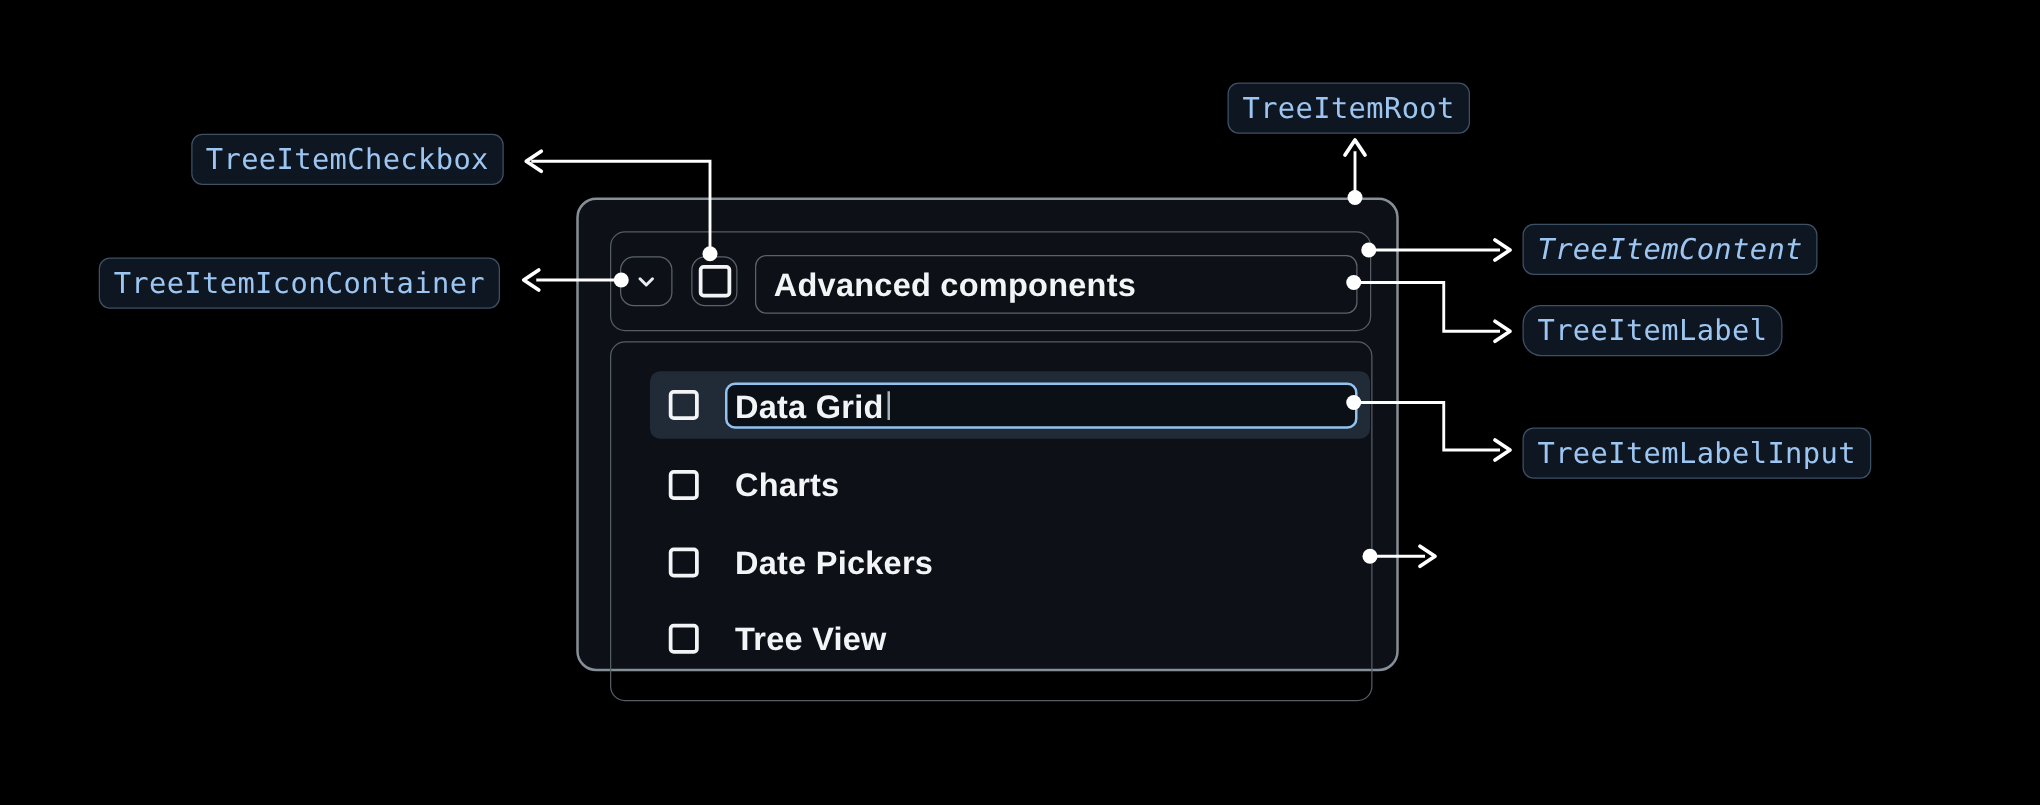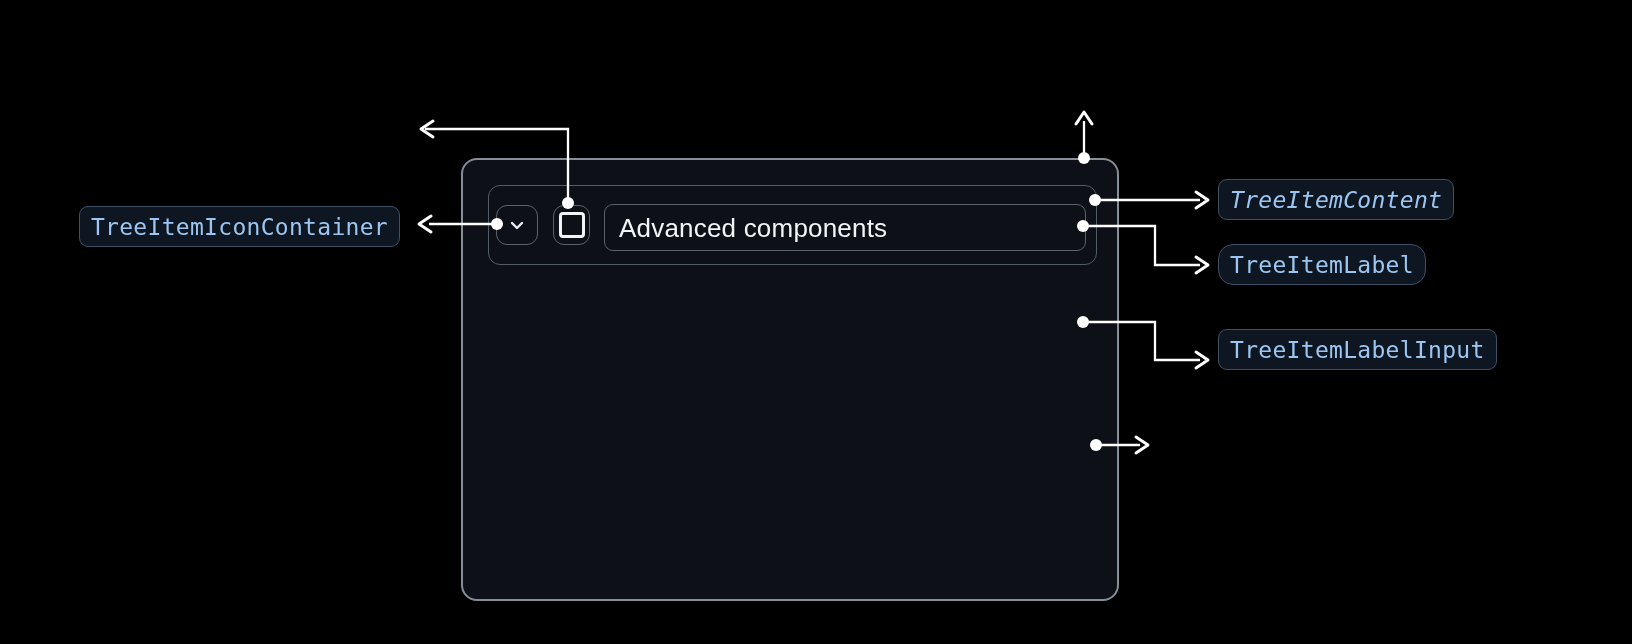--- a/index.html
+++ b/index.html
@@ -1,22 +1,22 @@
 <!DOCTYPE html>
 <html><head>
 <meta charset="utf-8">
 <style>
   html,body{margin:0;padding:0;background:#000;}
   .stage{position:relative;width:1632px;height:644px;background:#000000;overflow:hidden;
          font-family:"Liberation Sans",sans-serif;}
 
   
   .box{position:absolute;box-sizing:border-box;background:transparent;}
-  .root-box{left:461px;top:158px;width:658px;height:443px;
-            background:#0d1117;border:2px solid #868e97;border-radius:16px;}
+  .root-box{left:461px;top:158px;width:658px;height:379px;
+            background:#0d1117;border:2px solid #868e97;border-radius:16px;font-weight:bold;}
   .content-box{left:25px;top:25px;width:609px;height:80px;
                border:1.5px solid #545c66;border-radius:12px;}
   .icon-box{left:7px;top:19px;width:42px;height:40px;
             border:1.5px solid #5a626b;border-radius:11px;
             display:flex;align-items:center;justify-content:center;}
   .cbx-box{left:64px;top:19px;width:37px;height:40px;
            border:1.5px solid #5a626b;border-radius:11px;
            display:flex;align-items:center;justify-content:center;}
   .label-box{left:115px;top:18px;width:482px;height:47px;
              border:1.5px solid #5a626b;border-radius:9px;
@@ -47,21 +47,21 @@
   .chip{position:absolute;height:41px;box-sizing:border-box;
         display:inline-flex;align-items:center;padding:0 11px;
         background:#0e1622;border:1.5px solid #3e5064;border-radius:9px;
         color:#9cc6f1;font-family:"DejaVu Sans Mono",monospace;
         font-size:23px;letter-spacing:0.3px;white-space:nowrap;z-index:10;}
   #chip-checkbox{right:1229px;top:107px;}
   #chip-icon-container{right:1232px;top:206px;}
   #chip-root{left:982px;top:66px;}
   #chip-content{left:1218px;top:179px;font-style:italic;}
   #chip-label{left:1218px;top:244px;border-radius:15px;}
-  #chip-label-input{left:1218px;top:329px;}
+  #chip-label-input{left:1218px;top:342px;}
   #chip-group-transition{left:1160px;top:424px;}
 
   
   .overlay{position:absolute;left:0;top:0;width:1632px;height:644px;
            z-index:50;pointer-events:none;}
   .overlay path, .overlay polyline{fill:none;stroke:#ffffff;stroke-width:2.3;}
   .overlay polyline.ah{stroke-width:3;stroke-linecap:round;stroke-linejoin:round;}
   .overlay circle{fill:#ffffff;stroke:none;}
 
   .chev{stroke:#e9ecef;stroke-width:2.4;fill:none;stroke-linecap:round;stroke-linejoin:round;}
@@ -80,23 +80,51 @@
         </svg>
       </div>
       <div class="box cbx-box">
         <div class="cb cb-big"></div>
       </div>
       <div class="box label-box">
         <span class="ui-text">Advanced components</span>
       </div>
     </div>
 
+    <div class="box group-box">
+
+      <div class="row row-0">
+        <div class="cb cb-item"></div>
+        <div class="label-input">
+          <span class="ui-text">Data Grid</span>
+          <span class="caret"></span>
+        </div>
+      </div>
+
+      <div class="row row-1">
+        <div class="cb cb-item"></div>
+        <span class="ui-text item-label">Charts</span>
+      </div>
+
+      <div class="row row-2">
+        <div class="cb cb-item"></div>
+        <span class="ui-text item-label">Date Pickers</span>
+      </div>
+
+      <div class="row row-3">
+        <div class="cb cb-item"></div>
+        <span class="ui-text item-label">Tree View</span>
+      </div>
+
+    </div>
   </div>
 
+  <div class="chip" id="chip-checkbox">TreeItemCheckbox</div>
   <div class="chip" id="chip-icon-container">TreeItemIconContainer</div>
+  <div class="chip" id="chip-root">TreeItemRoot</div>
   <div class="chip" id="chip-content">TreeItemContent</div>
   <div class="chip" id="chip-label">TreeItemLabel</div>
   <div class="chip" id="chip-label-input">TreeItemLabelInput</div>
 
   <svg class="overlay">
 
     <g>
       <path d="M568 203 V129 H425"></path>
       <polyline class="ah" points="433,121 421,129 433,137"></polyline>
       <circle cx="568" cy="203" r="6"></circle>

